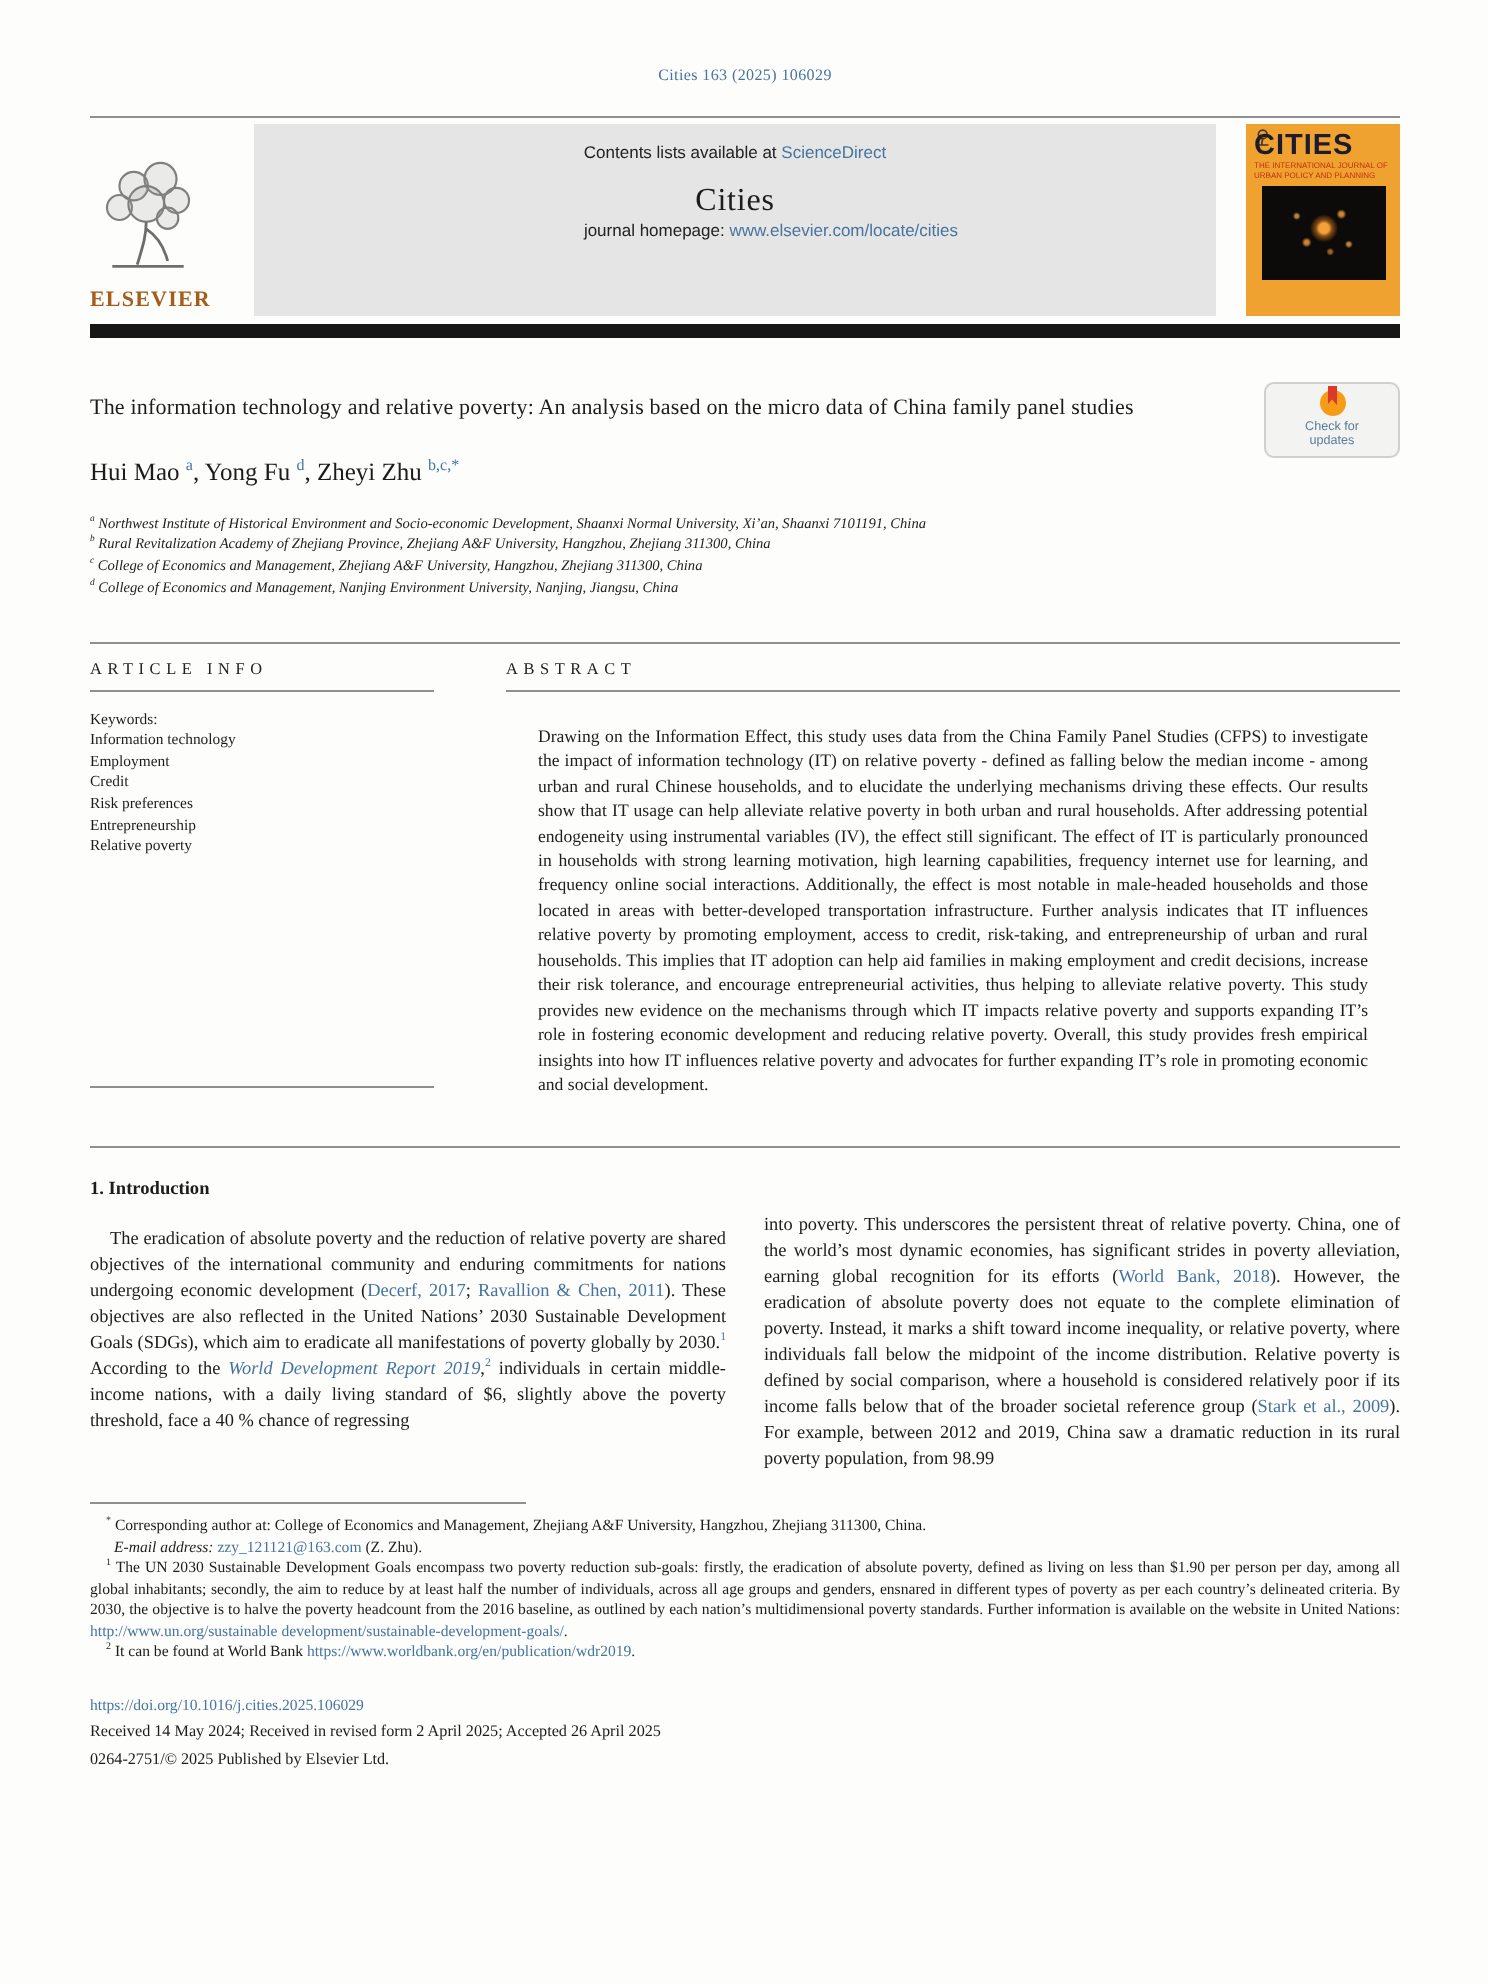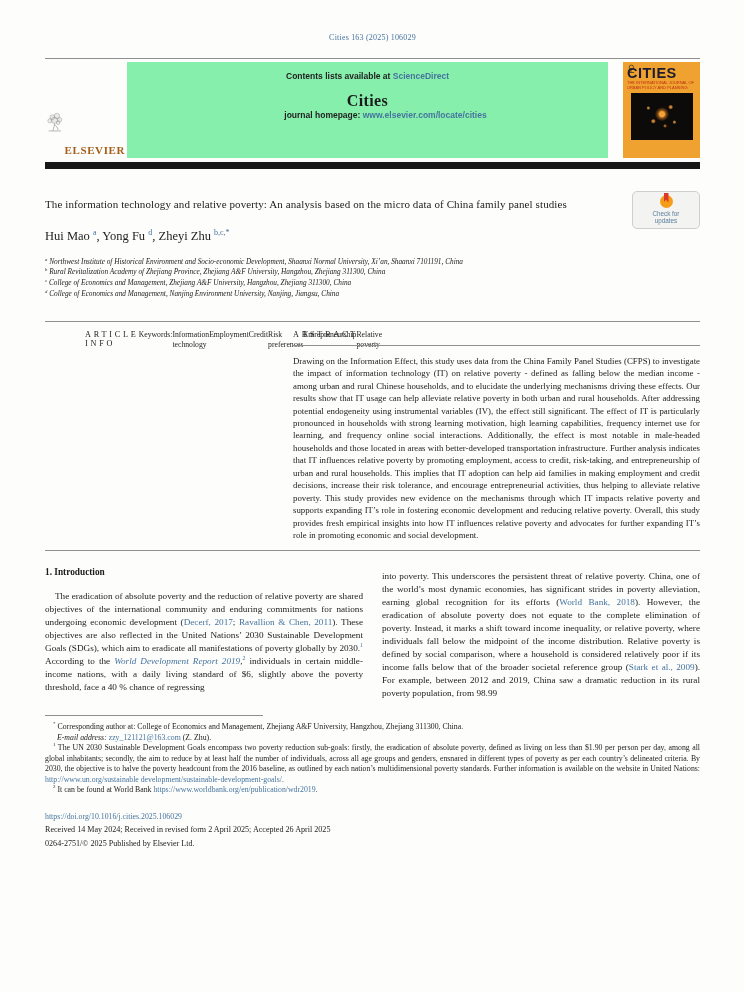--- a/index.html
+++ b/index.html
@@ -11,23 +11,23 @@
   }
   .link,.ilink{color:#46749e;}
   .ilink,.it{font-style:italic;}
   sup{font-size:64%;line-height:0;}
   sup.tsup{color:#46749e;}
   .citation{margin-top:33px;text-align:center;font-size:8px;color:#46749e;letter-spacing:.2px;}
   .hrule{height:1px;background:#8f8f8f;}
   .toprule{margin-top:16px;}
   
   .header-row{display:flex;margin-top:3px;height:96px;align-items:stretch;}
-  .elsevier{width:80px;display:flex;flex-direction:row;align-items:flex-end;justify-content:flex-end;padding-bottom:2px;}
+  .elsevier{width:80px;display:flex;flex-direction:column;align-items:flex-start;justify-content:flex-end;padding-bottom:2px;}
   .els-text{font-size:11px;font-weight:bold;color:#a35e1a;letter-spacing:.6px;margin-top:1px;}
-  .journal-box{flex:1;background:#86efac;margin-left:2px;text-align:center;padding-top:9px;font-weight:bold;}
+  .journal-box{flex:1;background:#e5e5e5;margin-left:2px;text-align:center;padding-top:9px;}
   .contents-line,.homepage-line{font-family:"Liberation Sans",sans-serif;font-size:8.5px;color:#222;}
   .journal-name{font-size:16px;letter-spacing:.4px;margin-top:11px;}
   .homepage-line{padding-left:36px;}
   .cover{width:77px;margin-left:15px;background:#efa230;box-sizing:border-box;padding:3px 4px;position:relative;}
   .cover-title{font-family:"Liberation Sans",sans-serif;font-weight:bold;font-size:14.5px;color:#1c1c2e;letter-spacing:.5px;line-height:14px;margin-top:1px;}
   .cover-subtitle{font-family:"Liberation Sans",sans-serif;font-size:4px;color:#c03014;line-height:4.5px;margin-top:1px;}
   .cover-photo{width:62px;height:47px;margin:3px auto 0;background:
      radial-gradient(circle at 50% 45%, rgba(255,170,60,.95) 0 2.5px, rgba(255,140,30,.5) 4px, transparent 7px),
      radial-gradient(circle at 36% 60%, rgba(255,160,60,.8) 0 1px, transparent 2.5px),
      radial-gradient(circle at 64% 30%, rgba(255,160,60,.8) 0 1px, transparent 2.5px),
@@ -45,37 +45,37 @@
   .badge-icon{width:13px;height:13px;border-radius:50%;background:#f59d18;position:relative;margin-bottom:2px;}
   .badge-icon::after{content:"";position:absolute;left:4px;top:-2.5px;width:5px;height:10px;background:#d93a2b;
      clip-path:polygon(0 0,100% 0,100% 100%,50% 72%,0 100%);}
   .badge-text{font-family:"Liberation Sans",sans-serif;font-size:6.3px;line-height:7px;color:#5a7d99;text-align:center;}
   .authors{font-size:12.5px;}
   .affils{margin-top:13px;}
   .affil{font-size:7.3px;font-style:italic;line-height:10.8px;color:#222;}
   .sectionrule{margin-top:21px;}
   
   .info-section{display:flex;padding:8px 0 0;}
-  .info-left{width:172px;flex:none;display:flex;flex-direction:row;margin-left:40px;}
+  .info-left{width:172px;flex:none;display:flex;flex-direction:column;}
   .info-right{flex:1;margin-left:36px;}
   .info-heading{font-size:8.2px;letter-spacing:2.8px;color:#222;}
   .heading-rule{height:1px;background:#8f8f8f;margin:6px 0 9px;}
   .kw-label{font-size:7.7px;line-height:10.6px;}
   .kw{font-size:7.7px;line-height:10.6px;}
   .left-bottom-rule{margin-top:auto;margin-bottom:20px;}
-  .abstract-text{font-size:8.8px;line-height:12.45px;text-align:justify;margin:0;}
+  .abstract-text{font-size:8.8px;line-height:12.45px;text-align:justify;margin:16px;}
   .info-bottom{margin-top:9px;}
   
   .body-cols{display:flex;margin-top:15px;}
   .col{flex:1;}
   .col + .col{margin-left:19px;}
   .sec-heading{font-size:9.3px;font-weight:bold;margin:1px 0 0 0;}
   .body-par{font-size:9.2px;line-height:13px;text-align:justify;margin:13px 0 0 0;}
   .body-par.first{margin-top:13px;}
-  .body-par.cont{margin-top:4px;}
+  .body-par.cont{margin-top:17px;}
   .indent{text-indent:10px;}
   
   .fnrule{width:218px;margin-top:15px;}
   .footnotes{margin-top:6px;}
   .fn{font-size:7.8px;line-height:10.4px;text-align:justify;margin:0;text-indent:8px;}
   .fn.email{text-indent:12px;}
   
   .footer{margin-top:17px;}
   .doi{font-size:7.8px;color:#46749e;}
   .meta{font-size:8.1px;margin-top:3px;line-height:11px;}

